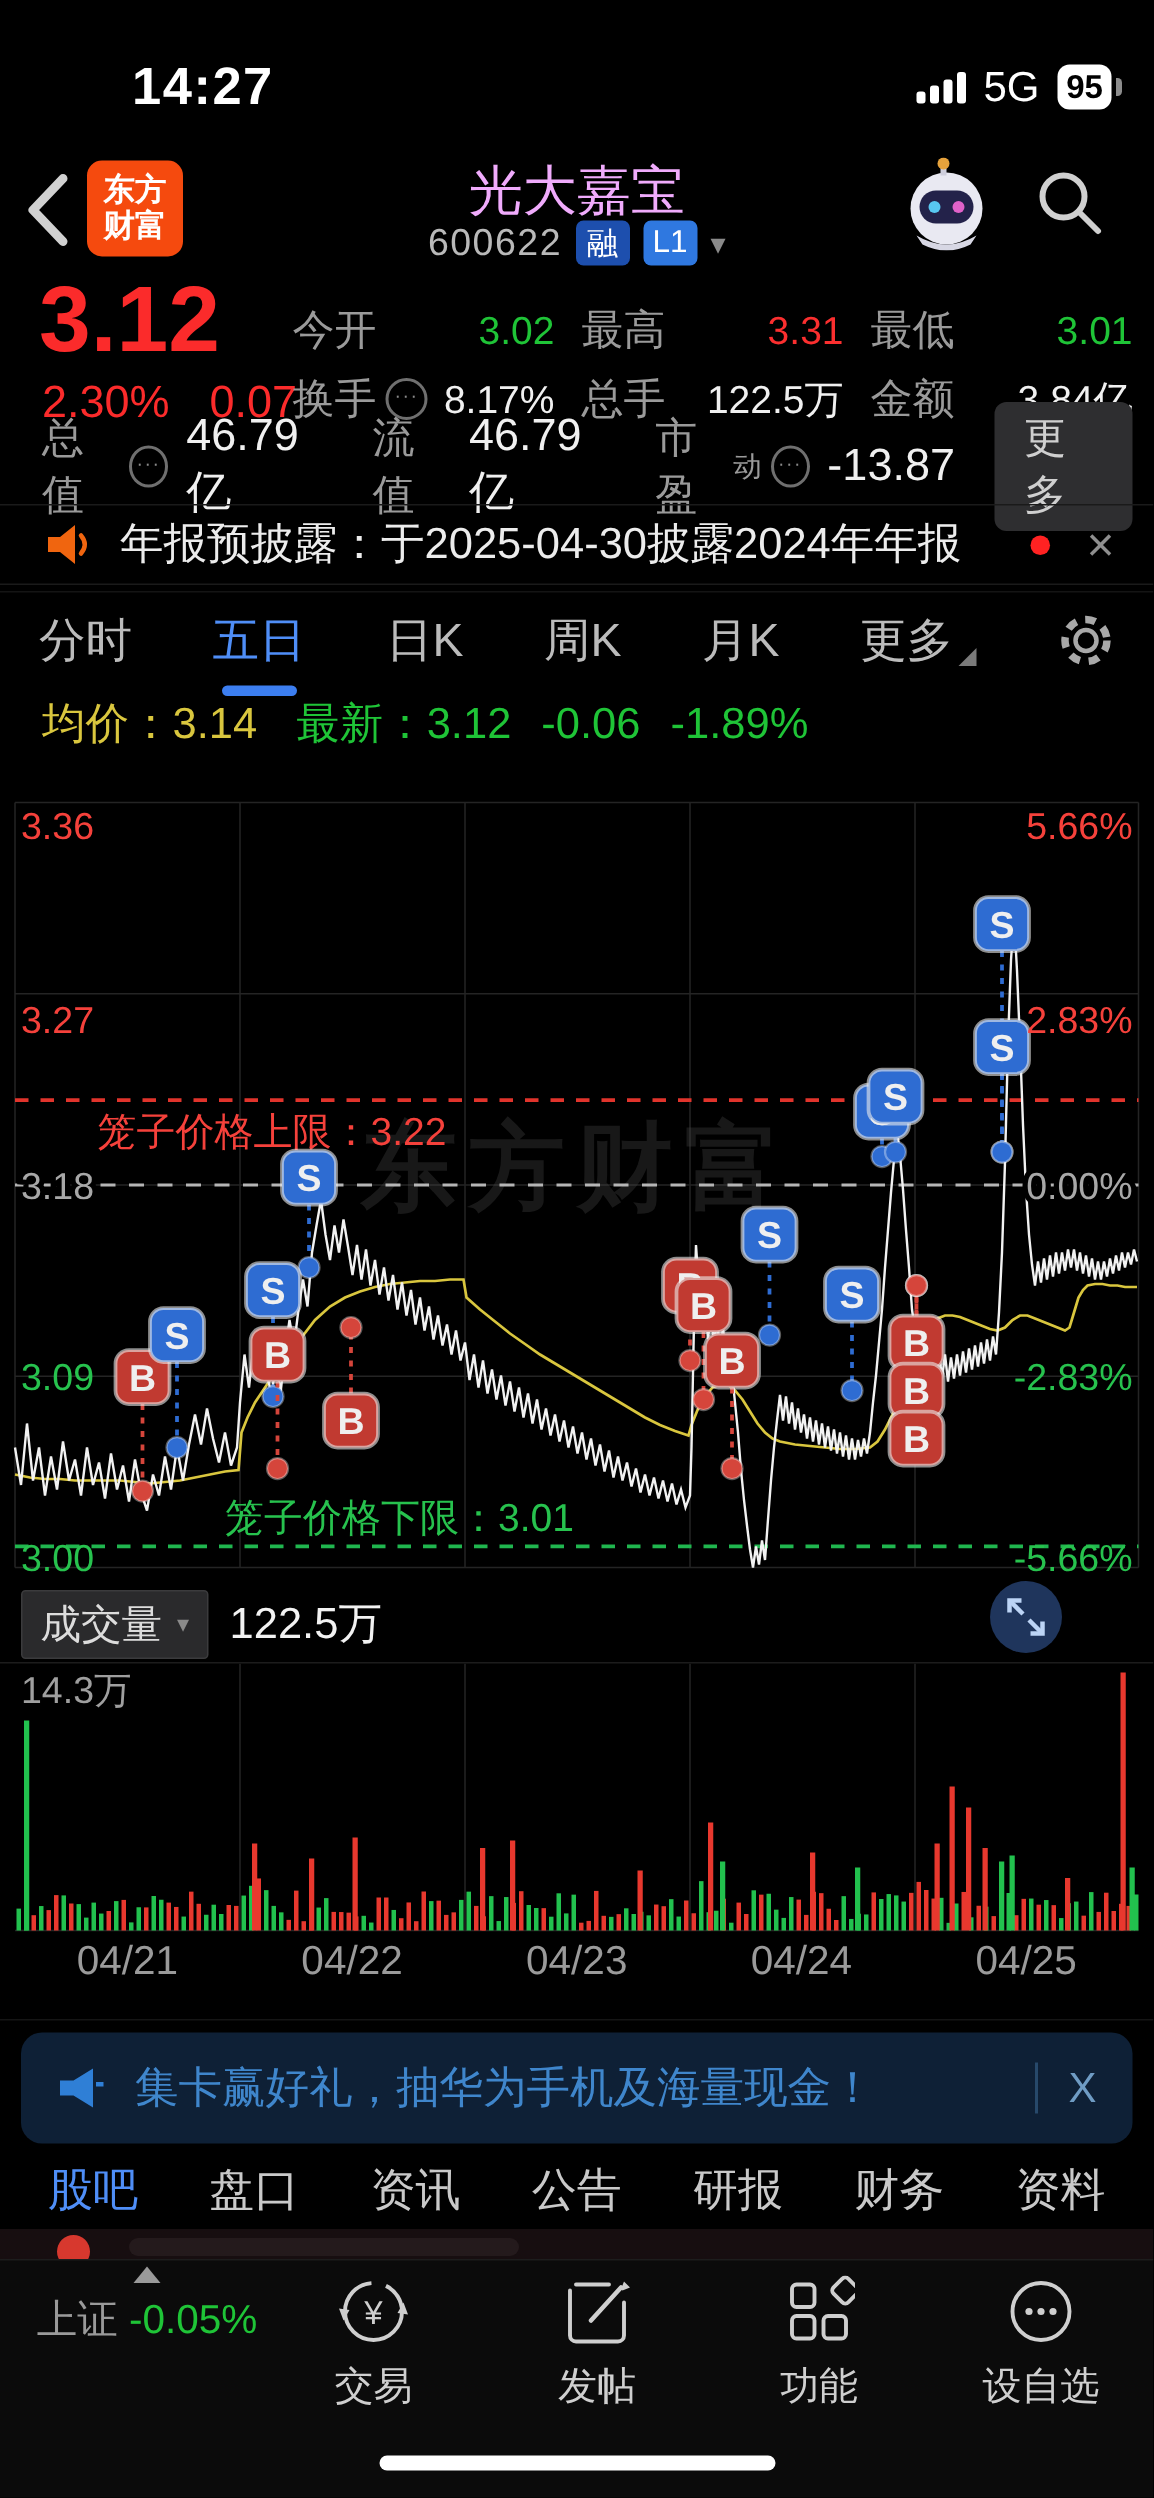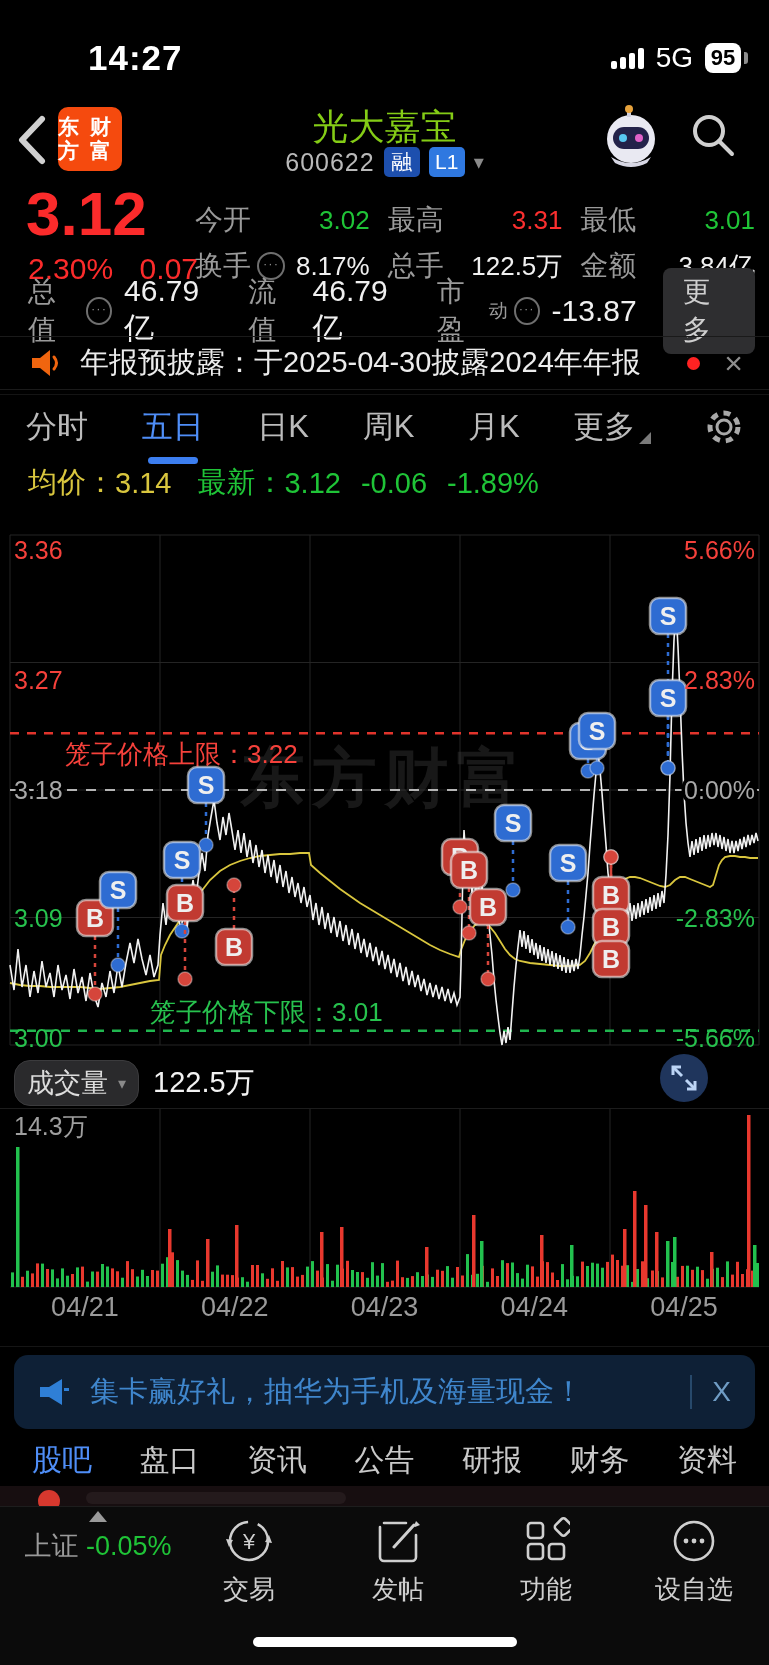--- a/index.html
+++ b/index.html
@@ -14,23 +14,23 @@
   .sigbars{display:flex;align-items:flex-end;gap:3px;height:22px;}
   .sigbars i{display:block;width:6px;background:#fff;border-radius:2px;}
   .net{font-size:28px;color:#fff;}
   .batt{width:36px;height:30px;background:#fff;border-radius:8px;color:#000;
         font-size:22px;font-weight:bold;display:flex;align-items:center;justify-content:center;position:relative;}
   .batt:after{content:"";position:absolute;right:-7px;top:9px;width:4px;height:12px;background:rgba(255,255,255,.55);border-radius:0 3px 3px 0;}
   
   .header{top:95px;left:0;right:0;height:90px;}
   .back{left:14px;top:18px;width:36px;height:54px;}
   .logo{left:58px;top:12px;width:64px;height:64px;background:#f54a0e;border-radius:10px;
-        display:flex;flex-direction:row;align-items:center;justify-content:center;
+        display:flex;flex-direction:column;align-items:center;justify-content:center;
         color:#fff;font-weight:bold;font-size:21px;line-height:24px;}
-  .h-title{left:0;right:0;top:8px;text-align:center;font-size:36px;color:#84cc16;}
+  .h-title{left:0;right:0;top:8px;text-align:center;font-size:36px;color:#f0abfc;}
   .h-sub{left:0;right:0;top:52px;display:flex;align-items:center;justify-content:center;gap:9px;}
   .h-code{font-size:25px;color:#b9b9b9;letter-spacing:1px;}
   .badge{min-width:30px;height:30px;border-radius:5px;color:#fff;font-size:21px;
          display:flex;align-items:center;justify-content:center;padding:0 3px;}
   .badge.rong{background:#1d4fae;}
   .badge.l1{background:#2f78e0;}
   .caret{color:#8a8a8a;font-size:20px;}
   .robot{right:108px;top:10px;width:60px;height:62px;}
   .search{right:32px;top:16px;width:48px;height:48px;}
   
@@ -80,21 +80,21 @@
   .price{fill:none;stroke:#f2f2f2;stroke-width:1.6;}
   .avg{fill:none;stroke:#d9c63e;stroke-width:1.8;}
   .wm{fill:#4a4a4a;opacity:.33;font-size:64px;font-weight:bold;letter-spacing:8px;text-anchor:middle;}
   .lred{fill:#f5413b;font-size:25px;}
   .lgreen{fill:#27c24e;font-size:25px;}
   .lgray{fill:#a8a8a8;font-size:25px;paint-order:stroke;stroke:#000;stroke-width:7px;}
   .anng{fill:#27c24e;font-size:26px;}
   .annr{fill:#f5413b;font-size:26px;}
   
   .vol-head{top:1058px;left:0;right:0;height:50px;display:flex;align-items:center;padding-left:14px;}
-  .vol-pill{background:#2a2a2c;border:1px solid #3b3b3d;border-radius:16px;color:#dcdcdc;
+  .vol-pill{background:#2a2a2c;border:1px solid #3b3b3d;border-radius:3px;color:#dcdcdc;
             font-size:27px;padding:4px 12px;display:flex;align-items:center;gap:10px;}
   .vol-pill .caret{font-size:16px;}
   .vol-val{margin-left:14px;font-size:29px;color:#f2f2f2;}
   .expand-btn{top:1054px;left:660px;width:48px;height:48px;border-radius:50%;
               background:rgba(56,96,168,.55);display:flex;align-items:center;justify-content:center;}
   
   .dates{top:1292px;left:10px;width:749px;height:36px;display:flex;}
   .dates span{flex:1;text-align:center;font-size:27px;color:#9a9a9a;}
   
   .banner-wrap{top:1346px;left:0;right:0;height:86px;border-top:1px solid #151515;}

